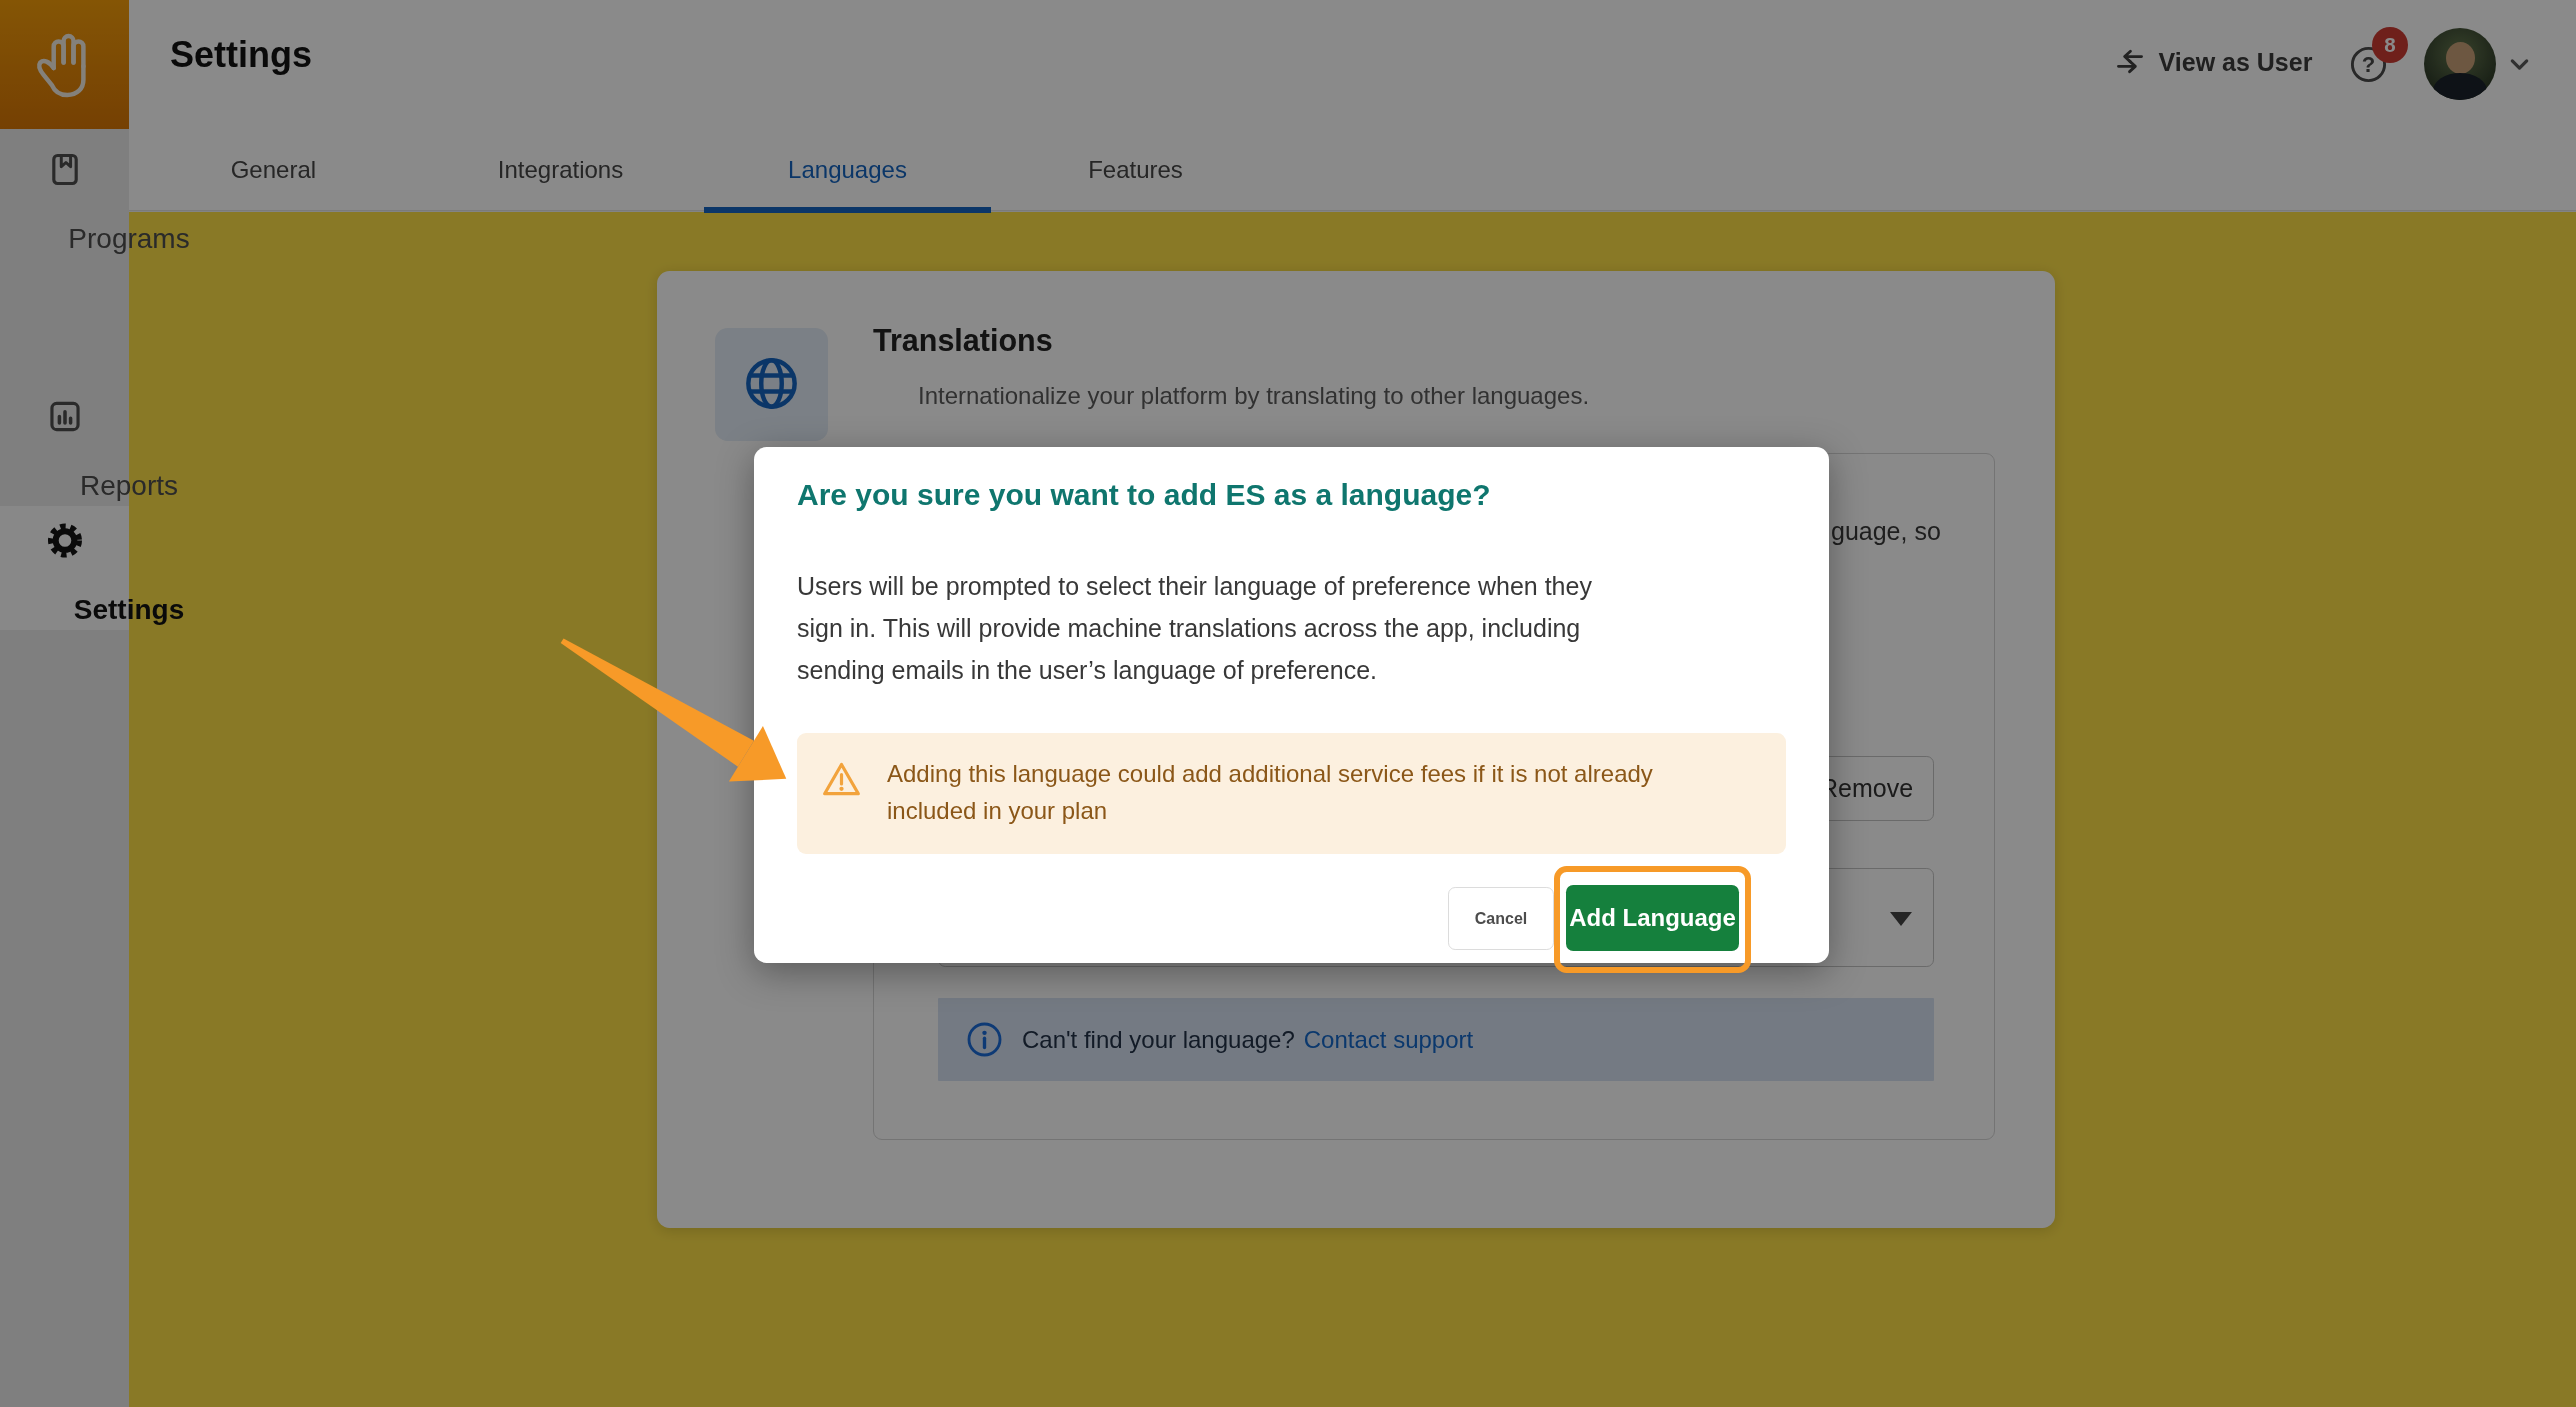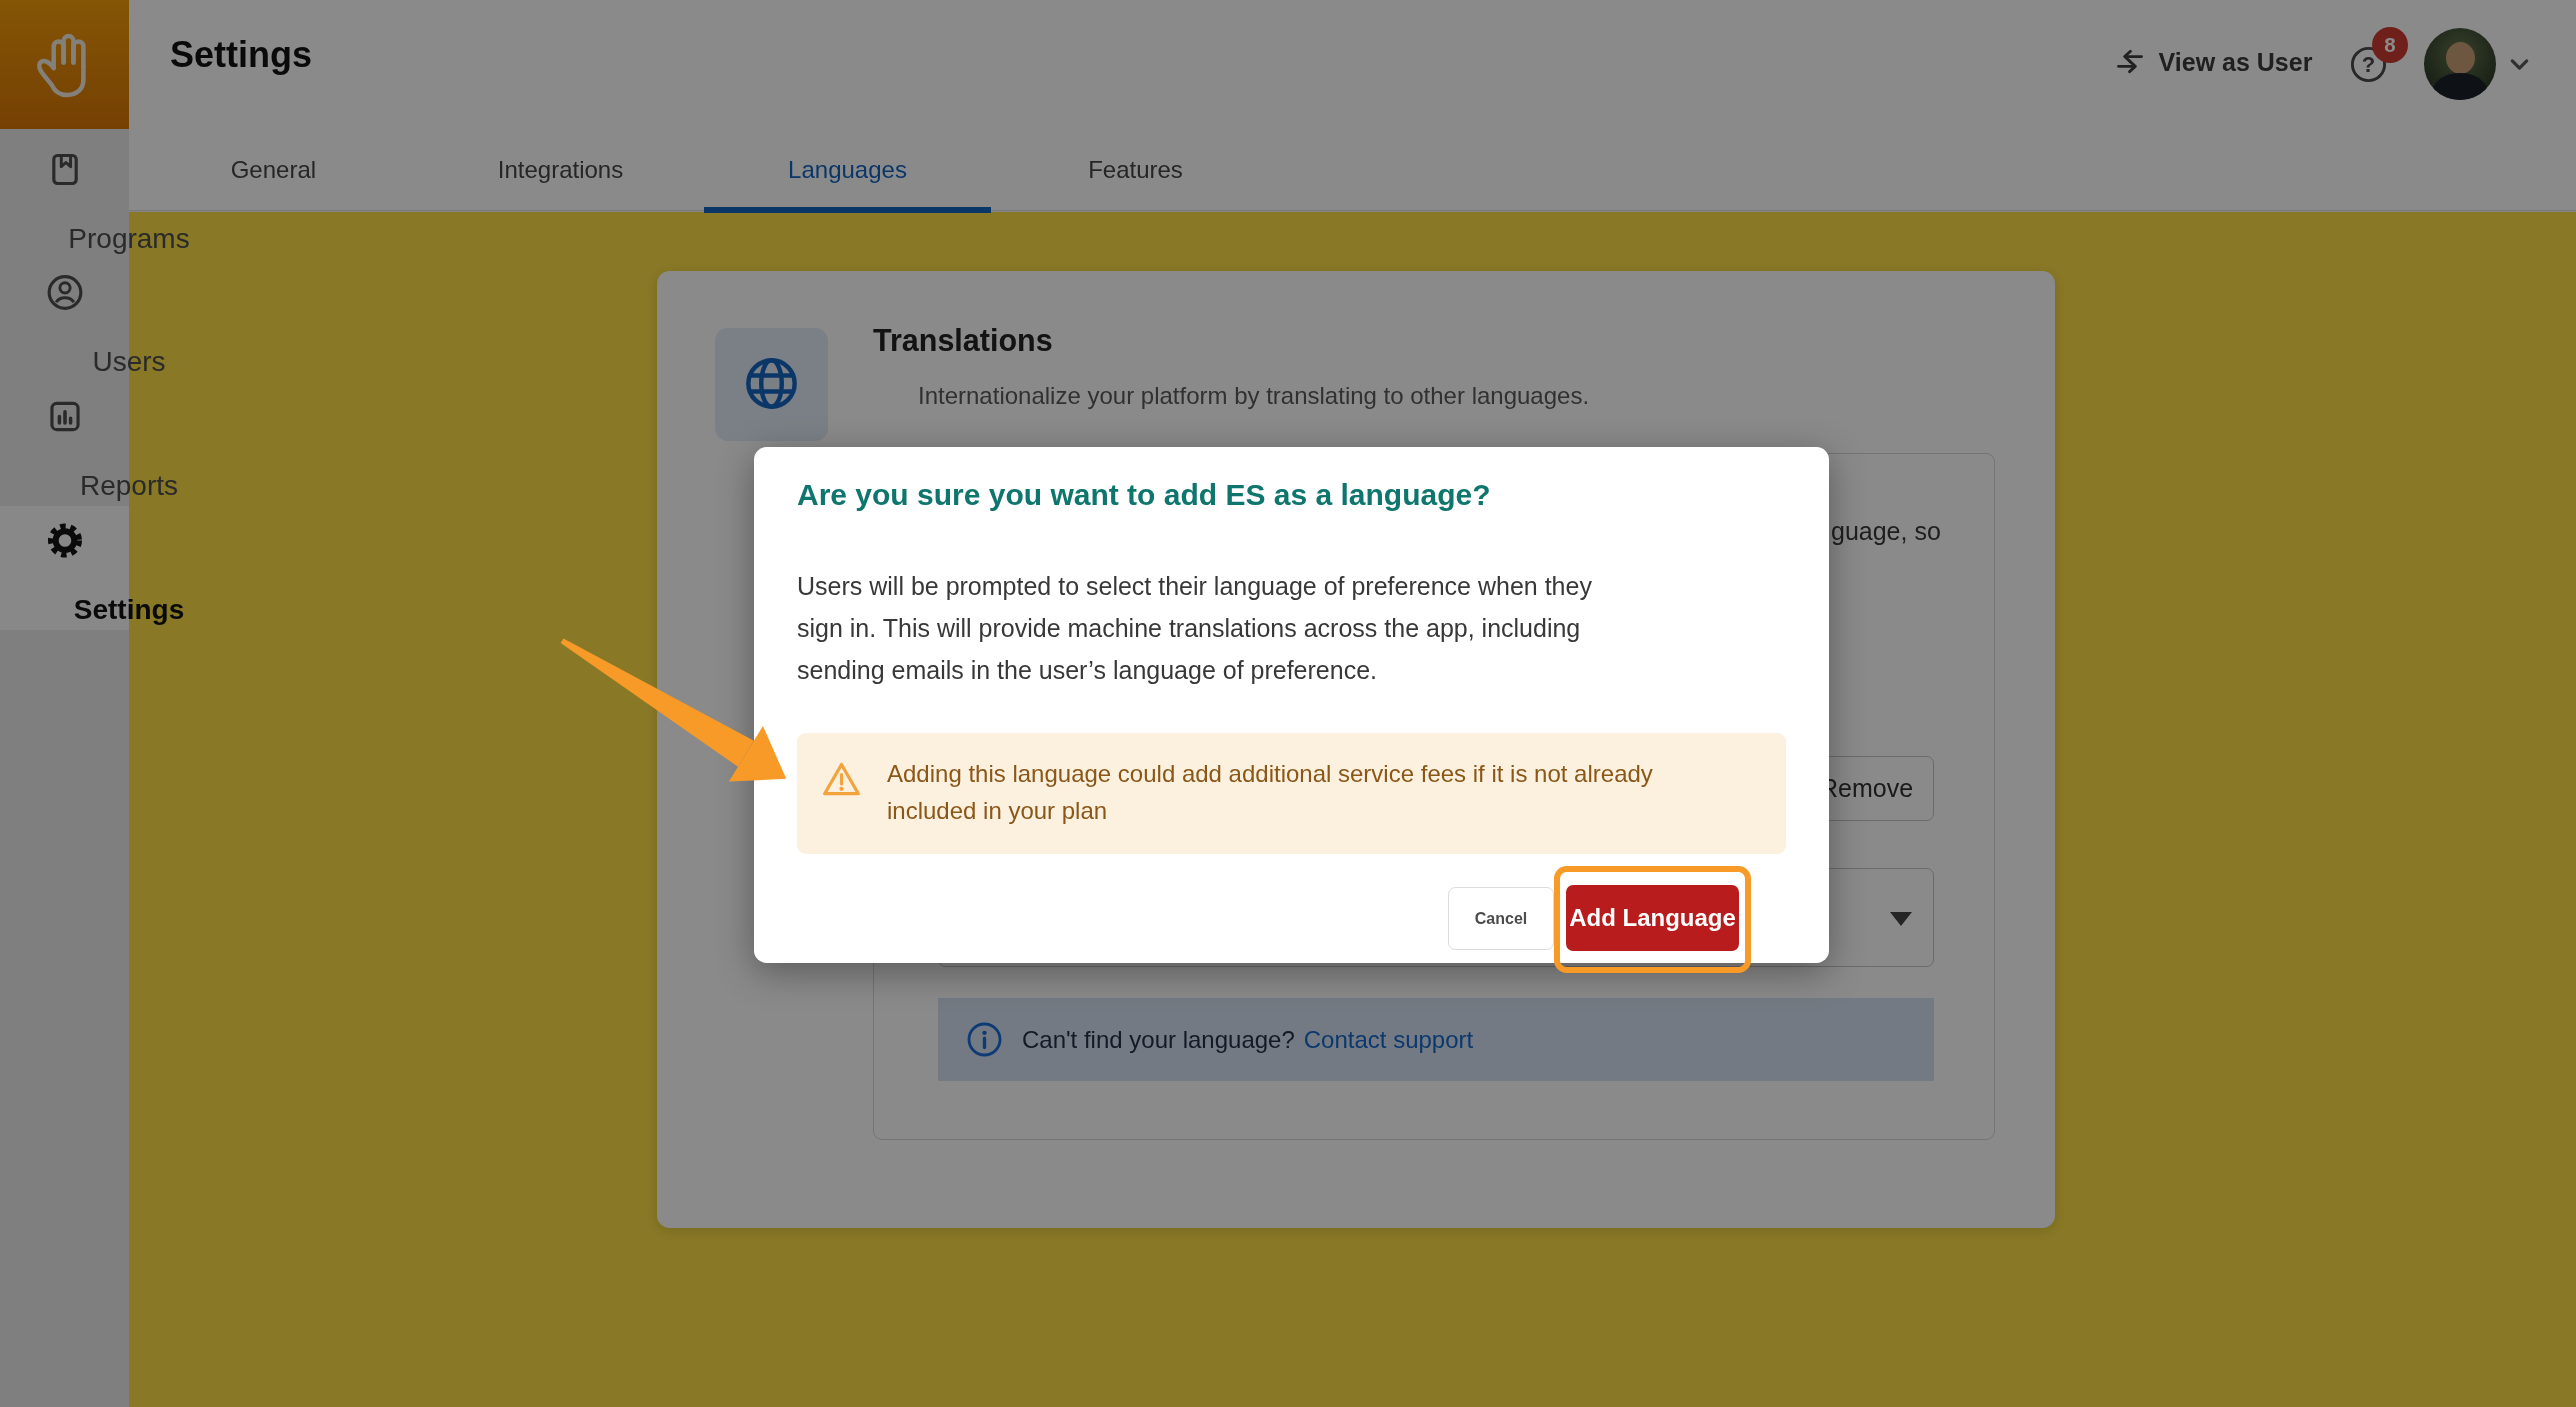--- a/index.html
+++ b/index.html
@@ -69,21 +69,21 @@
   .overlay { position:absolute; inset:0; background:rgba(0,0,0,0.46); z-index:20; }
   .modal { position:absolute; left:754px; top:447px; width:1075px; height:516px; background:#FFFFFF; border-radius:12.6px;
            box-shadow:0 9px 36px rgba(0,0,0,0.35); z-index:25; }
   .modal-title { position:absolute; left:43px; top:30.5px; font-size:30px; font-weight:700; color:#0f766e; }
   .modal-body { position:absolute; left:43px; top:118px; width:996px; font-size:25px; line-height:42px; color:#383838; }
   .warnbox { position:absolute; left:43px; top:286px; width:989px; height:121px; background:#FCF0DF; border-radius:9px; }
   .warn-ico { position:absolute; left:25px; top:27px; width:39px; height:39px; }
   .warn-text { position:absolute; left:90px; top:21.5px; width:880px; font-size:24px; line-height:37px; color:#8B5718; }
   .cancel-btn { position:absolute; left:694px; top:440px; width:106px; height:63px; background:#fff; border:1.8px solid #DCDCDC;
                 border-radius:7.2px; font-size:16px; font-weight:600; color:#4C4C4C; font-family:inherit; cursor:pointer; }
-  .confirm-btn { position:absolute; left:812px; top:438px; width:173px; height:66px; background:#b91c1c; border:none;
+  .confirm-btn { position:absolute; left:812px; top:438px; width:173px; height:66px; background:#15803d; border:none;
                  border-radius:7.2px; font-size:24px; font-weight:700; color:#FFFFFF; font-family:inherit; cursor:pointer; }
 
   
   .highlight { position:absolute; left:1554px; top:866px; width:197px; height:107px; border:6.3px solid #F79A28;
                border-radius:12.6px; z-index:40; pointer-events:none; }
   .arrow-svg { position:absolute; left:537px; top:618px; width:269px; height:180px; z-index:40; pointer-events:none; }
 </style>
 </head>
 <body>
 
@@ -104,30 +104,20 @@
     <div class="nav-item" id="nav-programs">
       <span class="nav-ico">
         <svg viewBox="0 0 44 44" fill="none" stroke="currentColor">
           <rect x="10" y="7" width="24" height="30" rx="4" stroke-width="3.4"></rect>
           <path d="M18 7 v12 l5 -4.5 5 4.5 V7" stroke-width="3.2" stroke-linejoin="round"></path>
         </svg>
       </span>
       <span class="nav-label">Programs</span>
     </div>
 
-    <div class="nav-item" id="nav-users">
-      <span class="nav-ico">
-        <svg viewBox="0 0 44 44" fill="none" stroke="currentColor">
-          <circle cx="22" cy="22" r="17" stroke-width="3.4"></circle>
-          <circle cx="22" cy="17" r="5.5" stroke-width="3.2"></circle>
-          <path d="M12.5 32.5 a10.5 8.5 0 0 1 19 0" stroke-width="3.2"></path>
-        </svg>
-      </span>
-      <span class="nav-label">Users</span>
-    </div>
 
     <div class="nav-item" id="nav-reports">
       <span class="nav-ico">
         <svg viewBox="0 0 44 44" fill="none" stroke="currentColor">
           <rect x="8" y="8" width="28" height="28" rx="5" stroke-width="3.4"></rect>
           <path d="M16 29 v-7 M22 29 v-12 M28 29 v-5" stroke-width="3.8" stroke-linecap="round"></path>
         </svg>
       </span>
       <span class="nav-label">Reports</span>
     </div>

